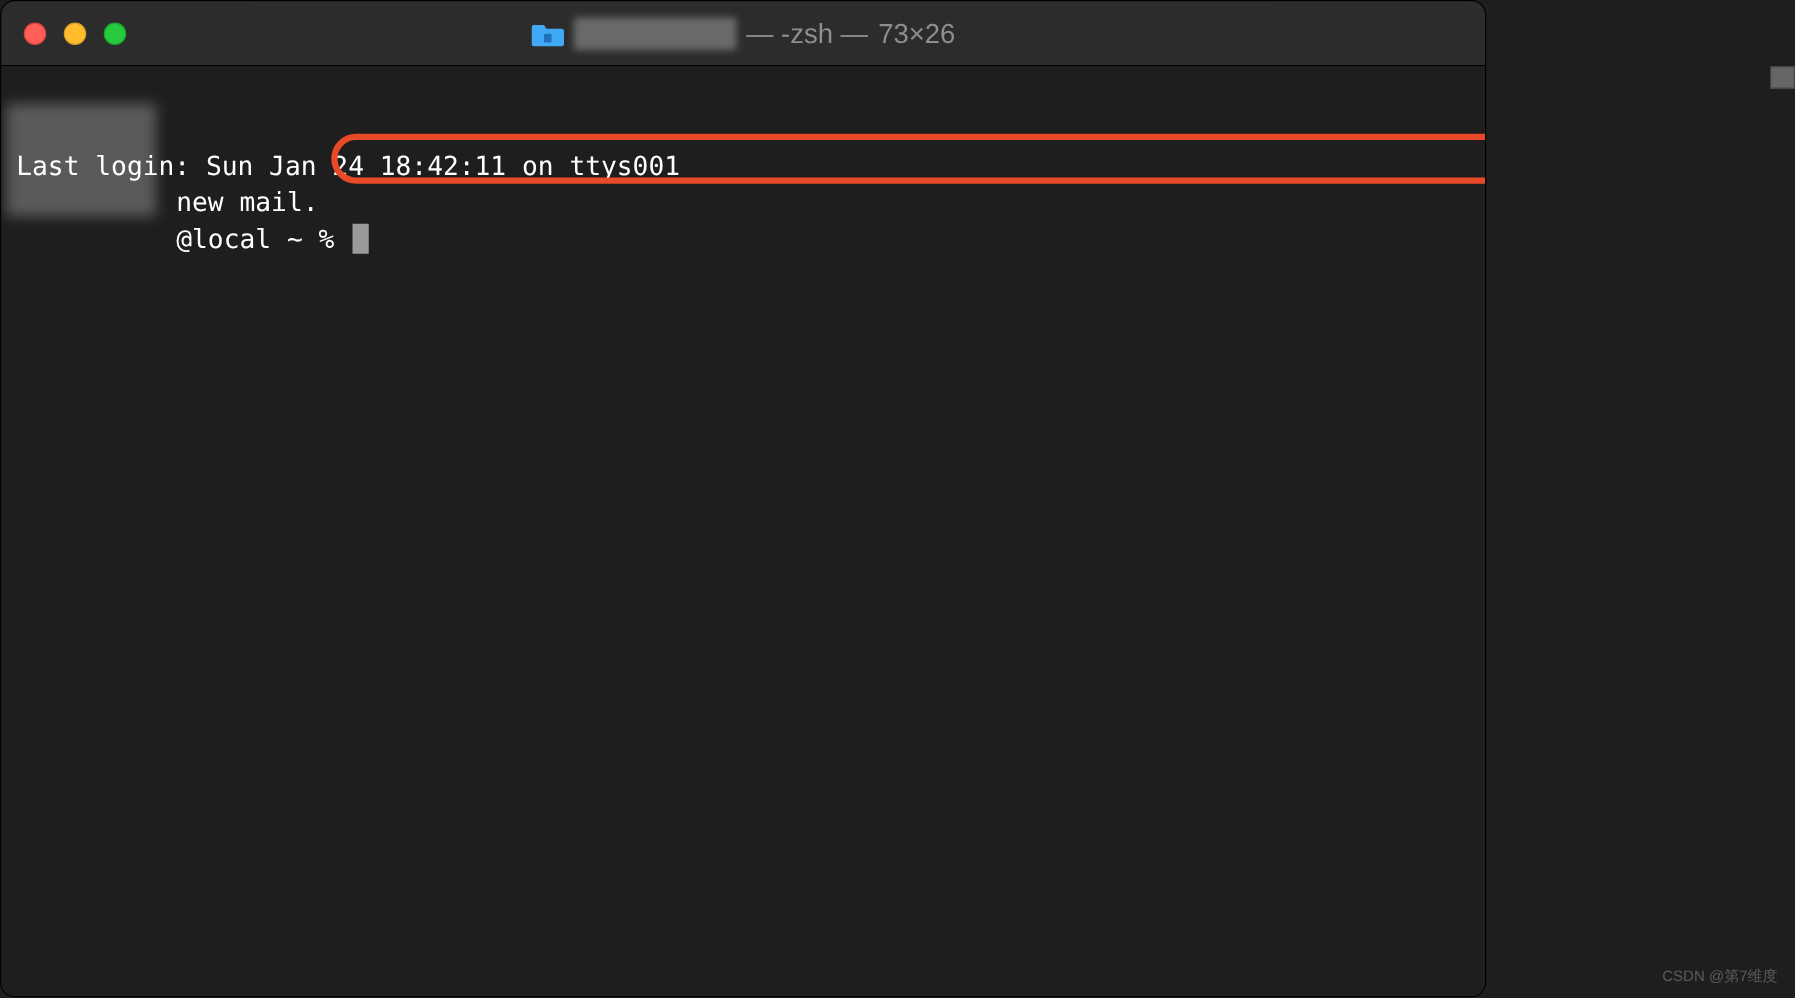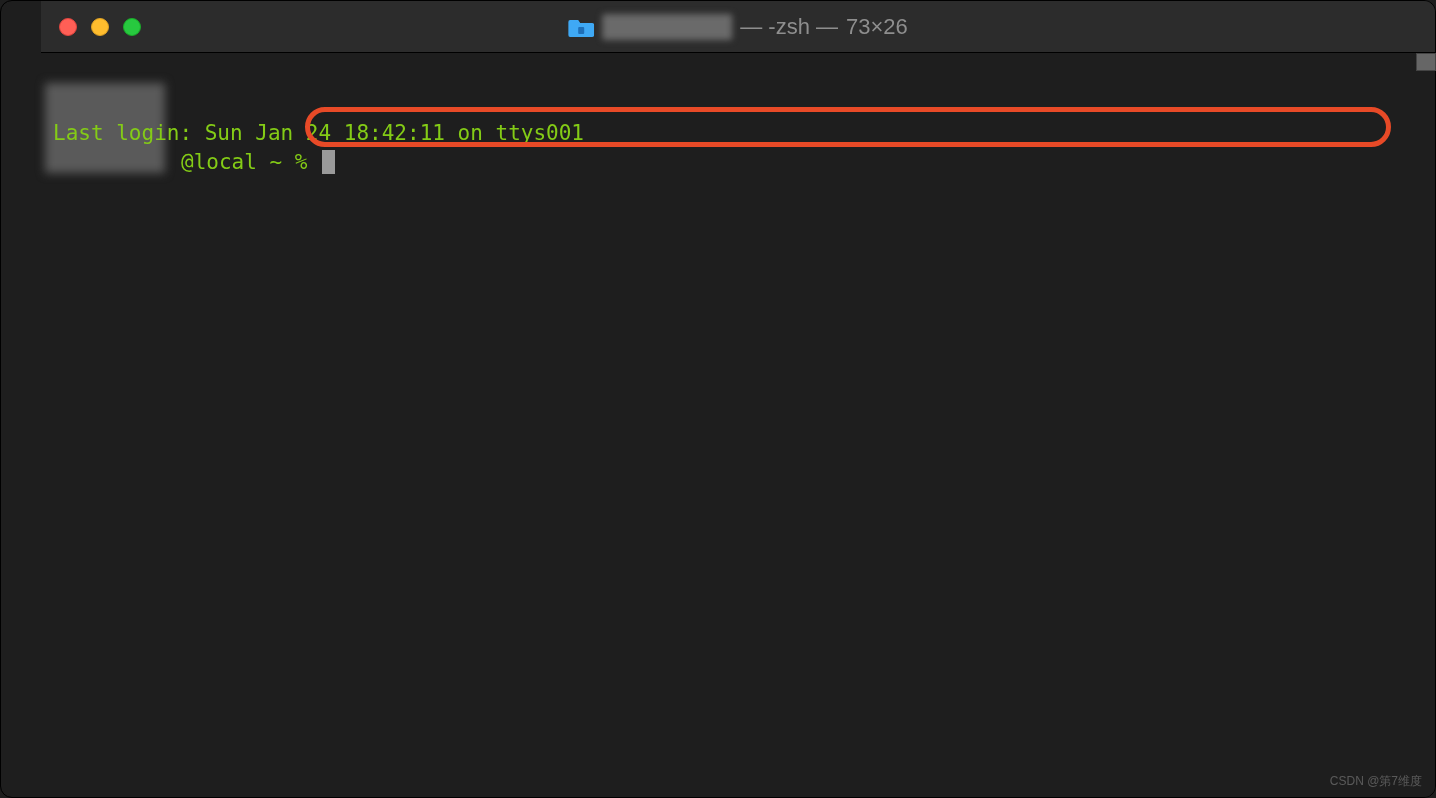--- a/index.html
+++ b/index.html
@@ -9,29 +9,28 @@
     }
     body {
       width: 1436px;
       height: 798px;
       background: #1e1e1e;
       font-family: "SF Mono", "Menlo", "Consolas", monospace;
       position: relative;
       overflow: hidden;
     }
     .window {
-      width: 1436px;
+      width: 1189px;
       height: 798px;
       background: #1e1e1e;
       border-radius: 12px;
       overflow: hidden;
       display: flex;
       flex-direction: column;
       border: 1px solid #000;
-      padding-left: 40px;
     }
     .titlebar {
       height: 52px;
       background: #2c2c2c;
       display: flex;
       align-items: center;
       padding: 0 18px;
       position: relative;
       border-bottom: 1px solid #000;
     }
@@ -69,21 +68,21 @@
       width: 130px;
       height: 26px;
       background: #6a6a6a;
       filter: blur(3px);
       border-radius: 2px;
     }
     .terminal-body {
       flex: 1;
       background: #1e1e1e;
       padding: 8px 12px;
-      color: #84cc16;
+      color: #ffffff;
       font-size: 21px;
       line-height: 1.38;
       white-space: pre;
       position: relative;
     }
     .term-line {
       display: block;
       position: relative;
     }
     .user-blur-tall {
@@ -153,21 +152,21 @@
         </svg>
       </span>
       <span class="title-blur"></span>
       <span>— -zsh —</span>
       <span>73×26</span>
     </div>
   </div>
 
   <div class="terminal-body">
     <span class="user-blur-tall"></span>
-<span class="term-line">Last login: Sun Jan 24 18:42:11 on ttys001</span><span class="term-line line4"><span>@local ~ % </span><span class="cursor-block"></span></span>
+<span class="term-line">Last login: Sun Jan 24 18:42:11 on ttys001</span><span class="term-line line2"><span>new mail.</span></span><span class="term-line line4"><span>@local ~ % </span><span class="cursor-block"></span></span>
 
     <div class="highlight-oval" style="left:264px; top:54px; width:1086px; height:40px;"></div>
   </div>
 
   <div class="scrollbar"></div>
 
 </div>
 
 <div class="watermark">CSDN @第7维度</div>
 

